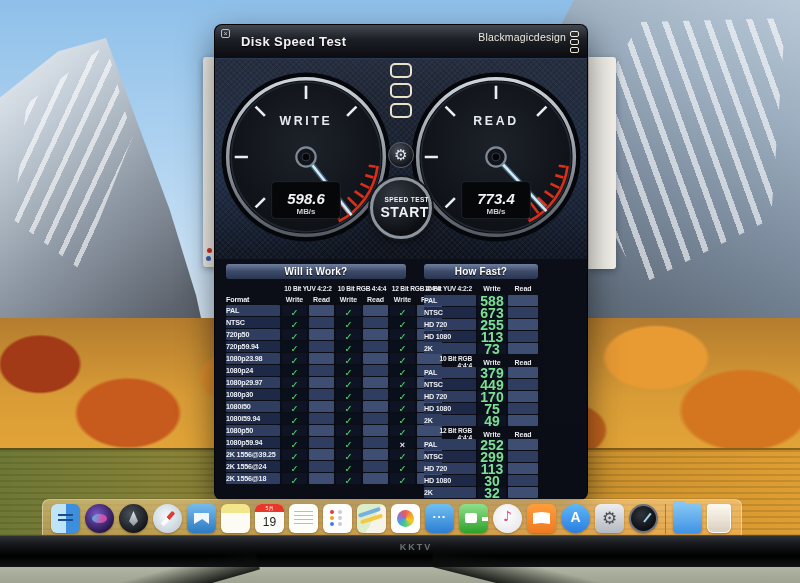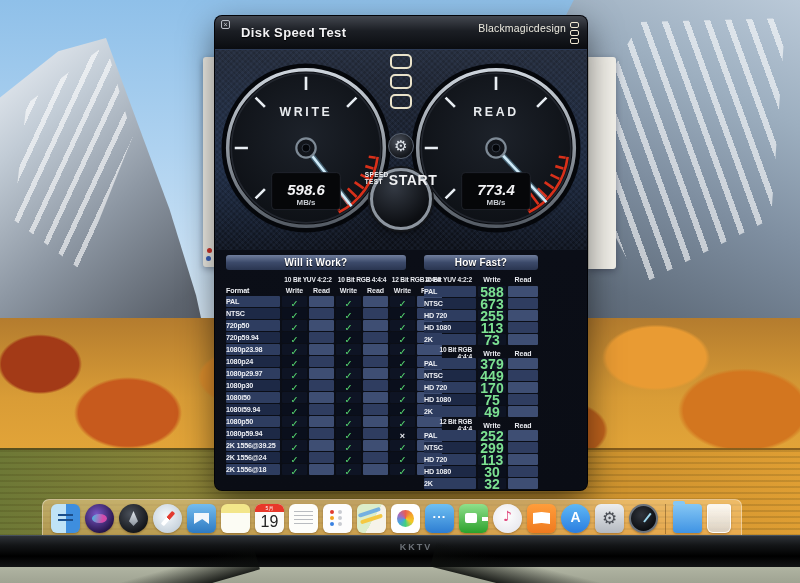--- a/index.html
+++ b/index.html
@@ -47,21 +47,21 @@
 
   
   .bg-strip { position:absolute; background:#f3f1ea; box-shadow:0 2px 6px rgba(20,20,40,.35); }
   .bg-strip.left { left:203px; top:57px; width:17px; height:210px; border-radius:3px 0 0 3px; }
   .bg-strip.right { left:588px; top:57px; width:28px; height:212px; border-radius:0 3px 3px 0; border-left:1px solid #cfccc2; }
   .mini-dot { position:absolute; width:5px; height:5px; border-radius:50%; }
   .mini-dot.red { left:207px; top:248px; background:#d2332a; }
   .mini-dot.blue { left:206px; top:256px; background:#3a62c0; }
 
   
-  .dst { position:absolute; left:215px; top:16px; width:372px; height:474px; border-radius:7px; overflow:hidden;
+  .dst { position:absolute; left:215px; top:25px; width:372px; height:474px; border-radius:7px; overflow:hidden;
     background:#0c0f16; box-shadow:0 12px 34px rgba(0,0,0,.55), 0 0 0 1px #04050a; z-index:10; }
   .titlebar { position:relative; height:34px;
     background:linear-gradient(#43474f 0%, #1b1e24 45%, #0a0c10 100%);
     border-bottom:1px solid #2c3a55; display:flex; align-items:center; }
   .win-close { position:absolute; left:6px; top:4px; width:9px; height:9px; border:1px solid #b9bec6; border-radius:2px;
     color:#c6cbd2; font-size:7px; line-height:7px; text-align:center; }
   .win-title { margin-left:26px; color:#f2f2f4; font-size:13px; font-weight:bold; letter-spacing:.4px;
     text-shadow:0 1px 1px #000; }
   .brand { margin-left:auto; margin-right:8px; display:flex; align-items:flex-start; gap:4px; }
   .brand-text { color:#eceadf; font-size:10.5px; letter-spacing:.2px; }
@@ -82,21 +82,21 @@
     display:flex; flex-direction:column; align-items:center; }
   .body-logo { display:flex; flex-direction:column; gap:5px; }
   .body-logo i { display:block; width:22px; height:15px; border:2.5px solid #e9e2ca; border-radius:5px; }
   .gear-btn { margin-top:24px; width:26px; height:26px; border-radius:50%;
     background:radial-gradient(circle at 38% 32%, #4b515c, #14171c 70%); border:1px solid #596270;
     display:flex; align-items:center; justify-content:center; color:#dfe4ea; font-size:15px; line-height:1;
     font-family:"DejaVu Sans", sans-serif; }
   .start-btn { margin-top:9px; width:62px; height:62px; border-radius:50%;
     background:radial-gradient(circle at 38% 28%, #343a44, #0c0e12 72%);
     border:3px solid #8d959f; box-shadow:0 0 0 2px #14161a, 0 3px 6px rgba(0,0,0,.6);
-    display:flex; flex-direction:row; align-items:flex-start; justify-content:center; color:#f0f1f3; }
+    display:flex; flex-direction:column; align-items:flex-end; justify-content:center; color:#f0f1f3; }
   .start-l1 { font-size:6.5px; font-weight:bold; letter-spacing:.4px; }
   .start-l2 { font-size:14px; font-weight:bold; letter-spacing:.6px; margin-top:1px; }
 
   
   .results { position:relative; height:240px; padding:5px 11px 0 11px;
     background:linear-gradient(#0b0e17 0%, #0a0d15 100%); display:flex; gap:18px; }
   .section-title { height:15px; line-height:15px; border-radius:3px; text-align:center;
     color:#fff; font-size:10px; font-weight:bold; letter-spacing:.2px;
     background:linear-gradient(#707e9d 0%, #3c4a6a 50%, #2a3550 100%); margin-bottom:4px;
     text-shadow:0 1px 1px #000; }
@@ -145,21 +145,21 @@
   .di-safari { border-radius:50%; background:radial-gradient(circle at 45% 40%, #f4f8fb, #c9d4de 70%, #aab7c2); }
   .di-safari::after { content:""; position:absolute; left:13px; top:6px; width:4px; height:17px; border-radius:1px;
     background:linear-gradient(#e23a30 50%, #fff 50%); transform:rotate(42deg); }
   .di-mail { background:linear-gradient(#74bcee,#2e7ac2); }
   .di-mail::after { content:""; position:absolute; left:7px; top:9px; width:15px; height:11px;
     background:#f2f7fb; clip-path:polygon(0 0, 100% 0, 100% 100%, 55% 55%, 0 100%); }
   .di-notes { background:linear-gradient(#f3e68a 0 9px, #fcfcf4 9px); }
   .di-calendar { background:#fbfbf8; overflow:hidden; }
   .cal-mo { position:absolute; left:0; top:0; width:100%; height:8px; background:#e8382a; color:#fff;
     font-size:5px; line-height:8px; text-align:center; display:block; }
-  .cal-day { position:absolute; left:0; top:8px; width:100%; color:#222; font-size:16px; line-height:20px;
+  .cal-day { position:absolute; left:0; top:8px; width:100%; color:#222; font-size:12px; line-height:20px;
     text-align:center; display:block; }
   .di-textedit { background:#fdfdfa; }
   .di-textedit::after { content:""; position:absolute; left:5px; top:7px; width:19px; height:16px;
     background:repeating-linear-gradient(#b9bcc0 0 1px, transparent 1px 4px); }
   .di-reminders { background:#fdfdfd; }
   .di-reminders::after { content:""; position:absolute; left:7px; top:6px; width:4px; height:4px; border-radius:50%;
     background:#e03b30; box-shadow:0 6px 0 #f0a21f, 0 12px 0 #3a82e2, 8px 0 0 #c9ccd1, 8px 6px 0 #c9ccd1, 8px 12px 0 #c9ccd1; }
   .di-maps { background:linear-gradient(120deg,#dcedca 55%, #f6f3e9 55%); }
   .di-maps::after { content:""; position:absolute; left:3px; top:13px; width:23px; height:4px;
     background:#f5c842; transform:rotate(-18deg); border-radius:2px; box-shadow:0 -7px 0 rgba(90,160,230,.8); }

